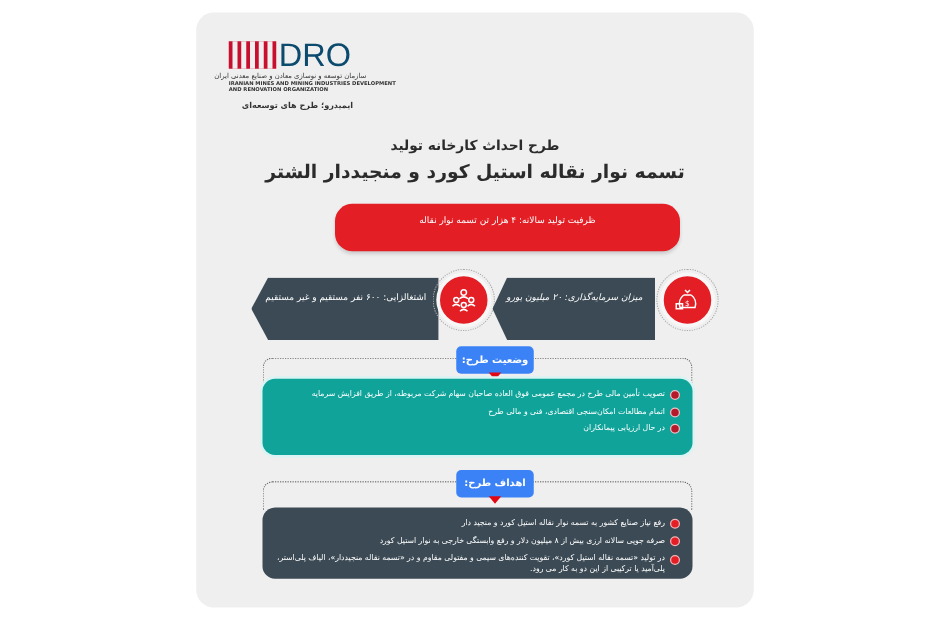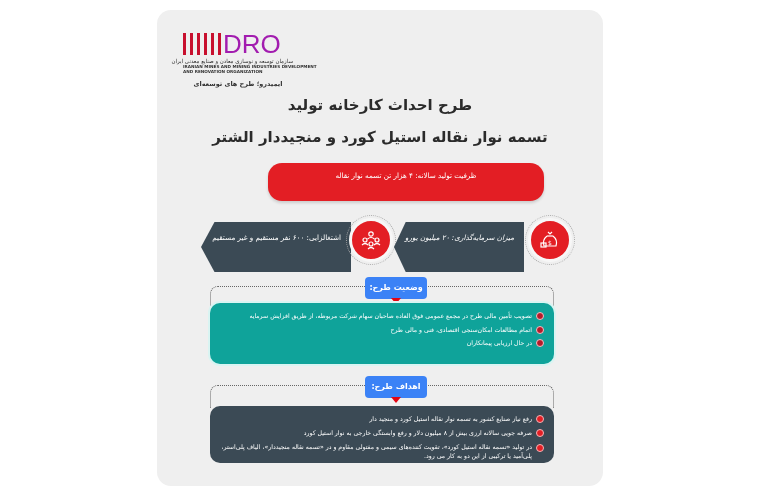--- a/index.html
+++ b/index.html
@@ -11,27 +11,27 @@
       position:absolute; left:157px; top:10px; width:446px; height:476px;
       background:#efefef; border-radius:14px;
     }
     
     .logo { position:absolute; left:183px; top:33px; width:110px; text-align:center; }
     .logo-mark { display:flex; align-items:flex-end; height:22px; }
     .logo-imi {
       display:flex; height:22px; background:#c8102e; padding:0 3px; gap:3px; align-items:stretch;
     }
     .logo-imi i { display:block; width:4px; background:#efefef; }
-    .logo-dro { font-family:"Liberation Sans", sans-serif; font-size:26px; line-height:22px; color:#a21caf; letter-spacing:0px; margin-left:2px; }
+    .logo-dro { font-family:"Liberation Sans", sans-serif; font-size:26px; line-height:22px; color:#0c4a6e; letter-spacing:0px; margin-left:2px; }
     .logo-sub-fa { font-size:5.5px; color:#333; margin-top:3px; direction:rtl; text-align:left; white-space:nowrap; }
     .logo-sub-en { font-size:4.2px; color:#333; font-weight:bold; line-height:5px; text-align:left; white-space:nowrap; }
     .logo-tag { font-size:6.5px; font-weight:bold; color:#333; margin-top:6px; direction:rtl; text-align:center; }
 
     .title { position:absolute; left:157px; width:446px; text-align:center; direction:rtl; color:#2b2b2b; font-weight:bold; }
-    .title1 { top:96px; font-size:15px; }
+    .title1 { top:110px; font-size:11px; }
     .title2 { top:128px; font-size:15px; }
 
     .red-pill {
       position:absolute; left:268px; top:163px; width:276px; height:38px;
       background:#e31e24; border-radius:14px; color:#fff; direction:rtl; text-align:center;
       font-size:7.2px; line-height:13px; padding-top:6px; box-sizing:border-box;
       box-shadow:0 2px 3px rgba(0,0,0,0.15);
     }
 
     .arrow-box {

